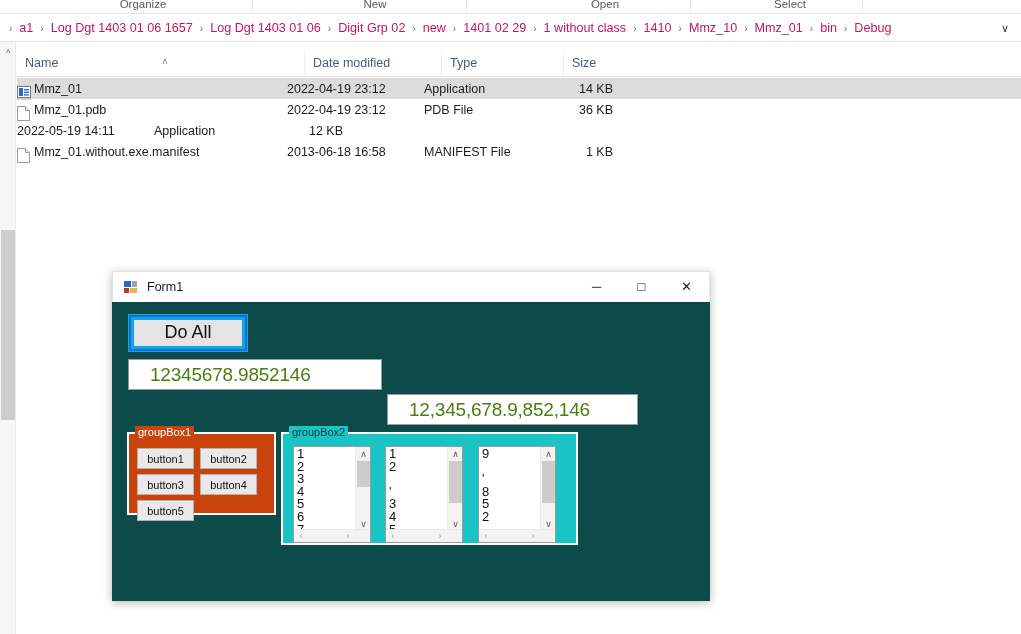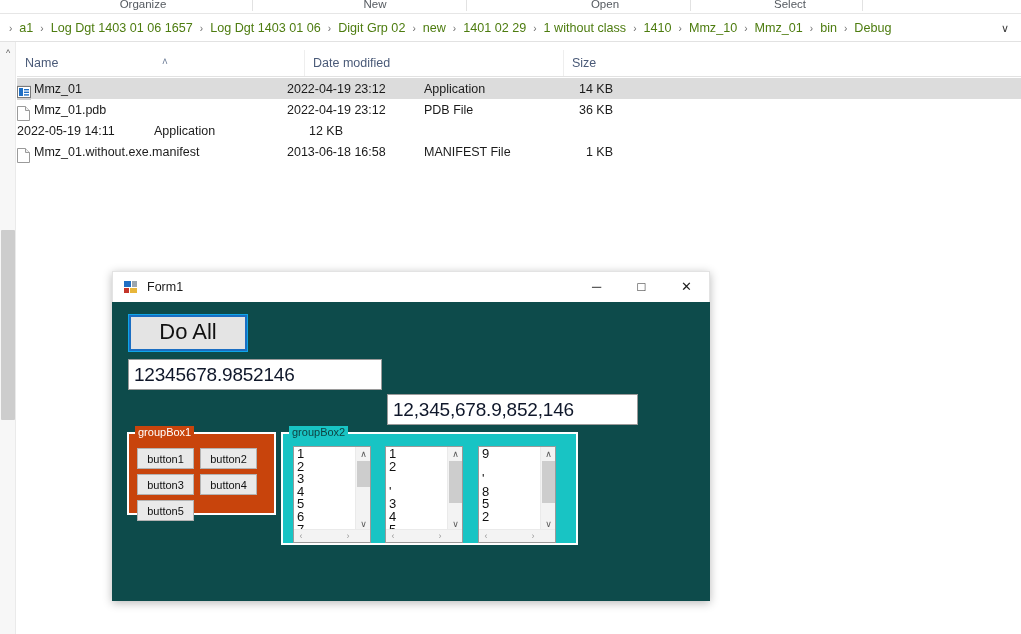--- a/index.html
+++ b/index.html
@@ -36,21 +36,21 @@
     background: #ffffff;
     display: flex; align-items: center;
     font-size: 12.5px; color: #1b1b1b;
     white-space: nowrap;
   }
   .crumb-chev {
     color: #6d6d6d; font-size: 10px; padding: 0 5px; flex: none;
     display: inline-block;
   }
   .crumb {
-    flex: none; padding: 1px 2px; color: #4d7c0f; font-size: 12.6px;
+    flex: none; padding: 1px 2px; color: #be185d; font-size: 12.6px;
   }
   .addr-dropdown {
     position: absolute; right: 8px; top: 4px;
     width: 16px; height: 16px; color: #3b3b3b; font-size: 11px;
     text-align: center; line-height: 16px;
   }
   .addr-bottom-line {
     position: absolute; left: 0; top: 41px; width: 1021px; height: 1px;
     background: #e2e2e2;
   }
@@ -127,32 +127,32 @@
 
   .form-client {
     position: absolute; left: 1px; top: 31px; width: 596px; height: 298px;
     background: #0d4b4b;
   }
 
   
   .btn-doall {
     position: absolute; left: 15px; top: 12px; width: 120px; height: 38px;
     background: #e4e4e4;
-    border: 1px solid #0ea5e9;
+    border: 6px solid #0ea5e9;
     outline: 2px solid #1b6ec2; outline-offset: -3px;
-    font-size: 22px; color: #111; font-family: "Liberation Sans", sans-serif;
+    font-size: 18px; color: #111; font-family: "Liberation Sans", sans-serif;
     display: flex; align-items: center; justify-content: center;
     padding-bottom: 2px;
   }
 
   
   .tbox {
     position: absolute; background: #ffffff; border: 1px solid #9a9a9a;
-    font-size: 19px; color: #0f172a; display: flex; align-items: center;
-    padding-left: 5px; font-family: "Liberation Sans", sans-serif;
+    font-size: 19px; color: #4d7c0f; display: flex; align-items: center;
+    padding-left: 21px; font-family: "Liberation Sans", sans-serif;
     letter-spacing: -0.2px;
   }
   #tbox1 { left: 15px; top: 57px; width: 254px; height: 31px; }
   #tbox2 { left: 274px; top: 57px; width: 251px; height: 31px; margin-top: 35px; }
 
   
   .groupbox { position: absolute; }
   .gb-body {
     position: absolute; left: 0; top: 6px; width: 100%; height: calc(100% - 6px);
     border: 2px solid #ffffff;
@@ -264,20 +264,21 @@
   <div class="addr-bottom-line"></div>
 
   <div class="navpane">
     <div class="navpane-up">^</div>
     <div class="navpane-thumb"></div>
   </div>
 
   <div class="colheaders" id="colheaders">
       <div class="colheader" style="left: 0px; width: 270px;"><span>Name</span><span class="sort-caret" style="left: 145px;">˄</span></div>
       <div class="colheader" style="left: 287px; width: 137px;"><span>Date modified</span></div>
+      <div class="colheader" style="left: 424px; width: 122px;"><span>Type</span></div>
       <div class="colheader" style="left: 546px; width: 80px;"><span>Size</span></div>
     </div>
 
   <div class="filelist" id="filelist">
       <div class="filerow selected">
         <div class="fr-name">
           <span class="icon-app" style="background: rgb(207, 207, 207);">
             <svg width="14" height="14" viewBox="0 0 14 14">
               <rect x="0.5" y="1.5" width="13" height="11" fill="#ffffff" stroke="#7a7a7a"></rect>
               <rect x="2" y="3" width="4" height="8" fill="#1f6fc4"></rect>

